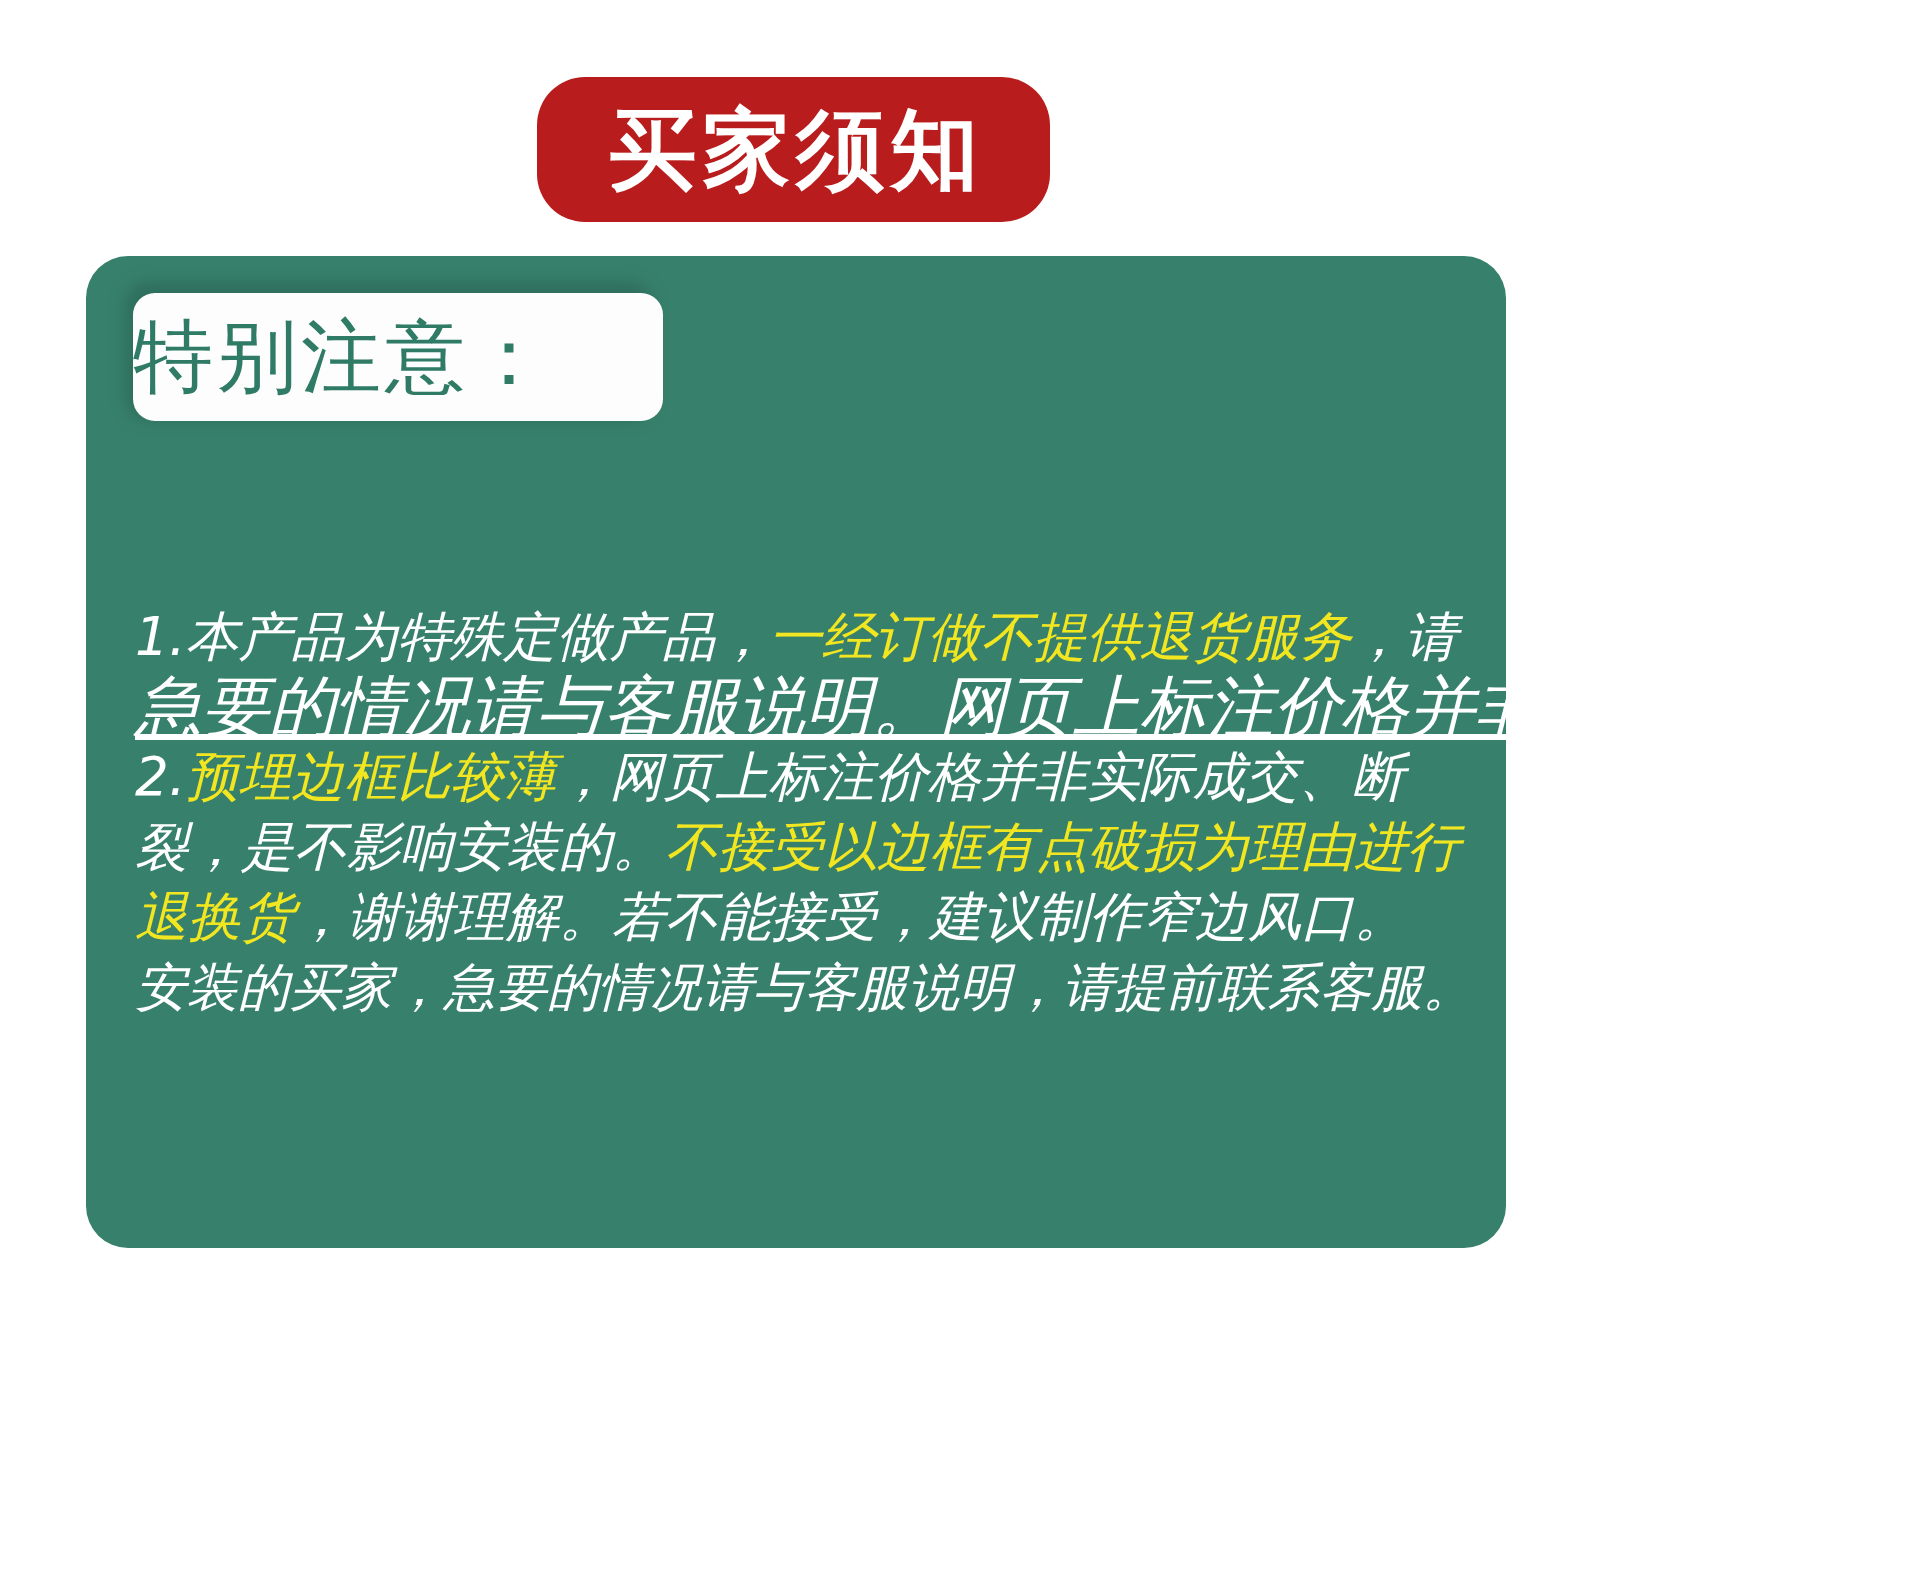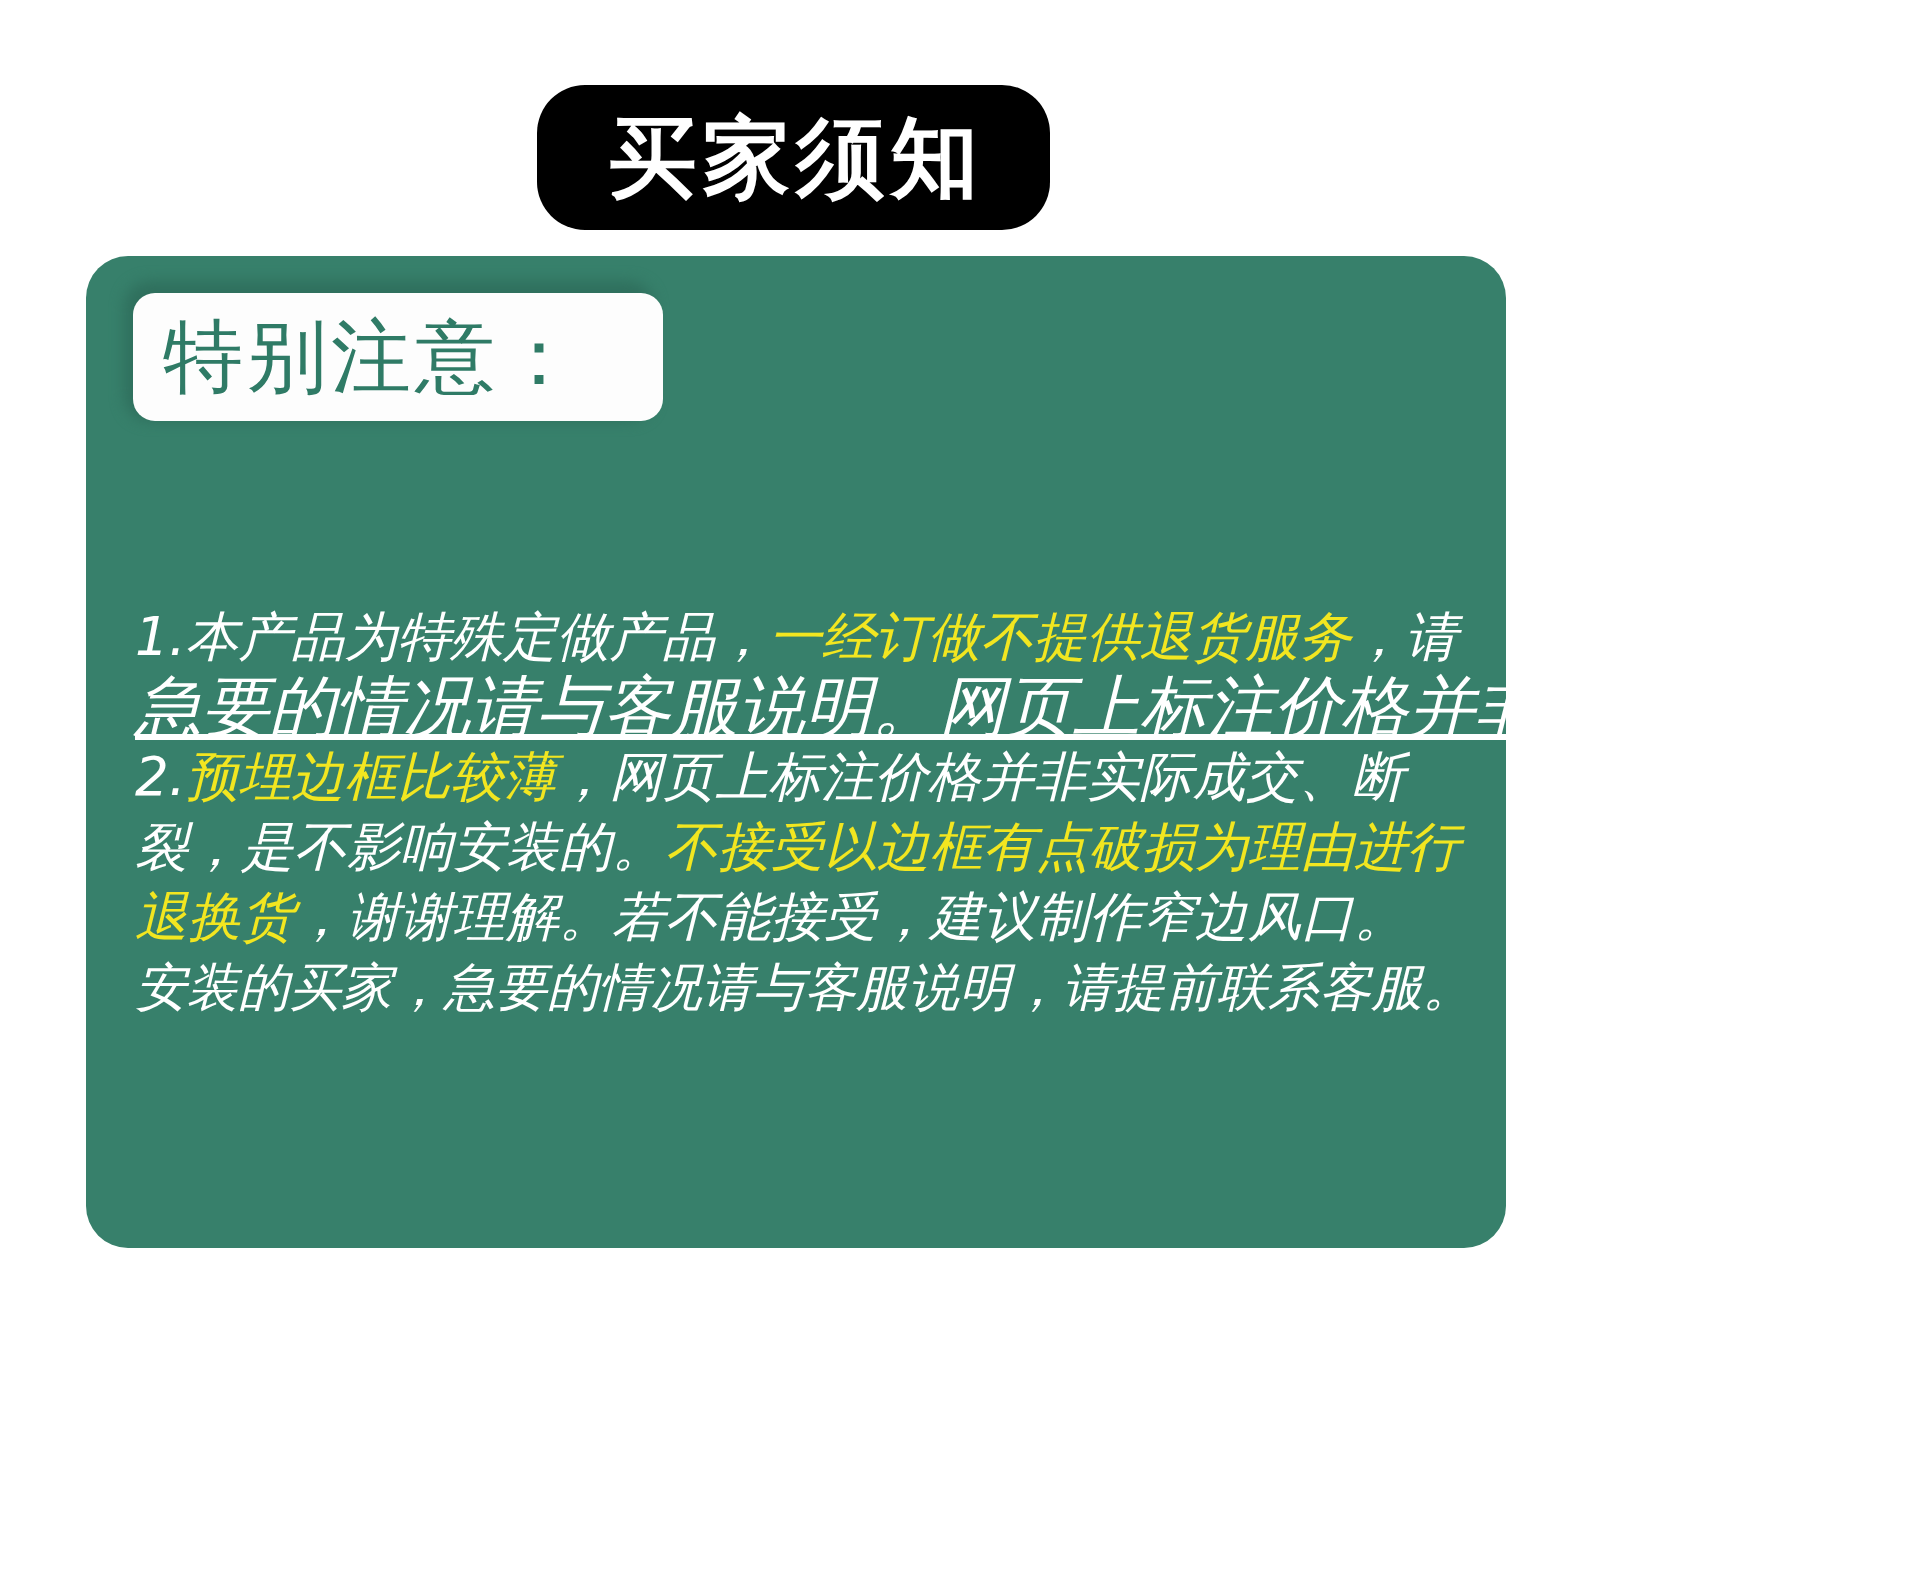--- a/index.html
+++ b/index.html
@@ -15,27 +15,26 @@
     overflow: hidden;
   }
 
   
   #title-badge {
     position: absolute;
     left: 537px;
     top: 77px;
     width: 513px;
     height: 145px;
-    background: #000000;
+    background: #b91c1c;
     border-radius: 48px;
     display: flex;
     align-items: center;
     justify-content: center;
     box-sizing: border-box;
-    margin-top: 8px;
   }
   #title-badge .title-text {
     color: #ffffff;
     font-family: "Liberation Sans", "DejaVu Sans", sans-serif;
     font-weight: bold;
     font-size: 88px;
     letter-spacing: 6px;
     line-height: 1;
     padding-left: 6px;
     white-space: nowrap;
@@ -68,21 +67,20 @@
     position: absolute;
     left: 133px;
     top: 293px;
     width: 530px;
     height: 128px;
     background: #fdfdfd;
     border-radius: 22px;
     display: flex;
     align-items: center;
     box-sizing: border-box;
-    padding-left: 30px;
   }
   #attention-box .attention-text {
     color: #2F7B66;
     font-family: "Liberation Serif", "DejaVu Serif", serif;
     font-size: 80px;
     line-height: 1;
     letter-spacing: 4px;
     white-space: nowrap;
   }
 

